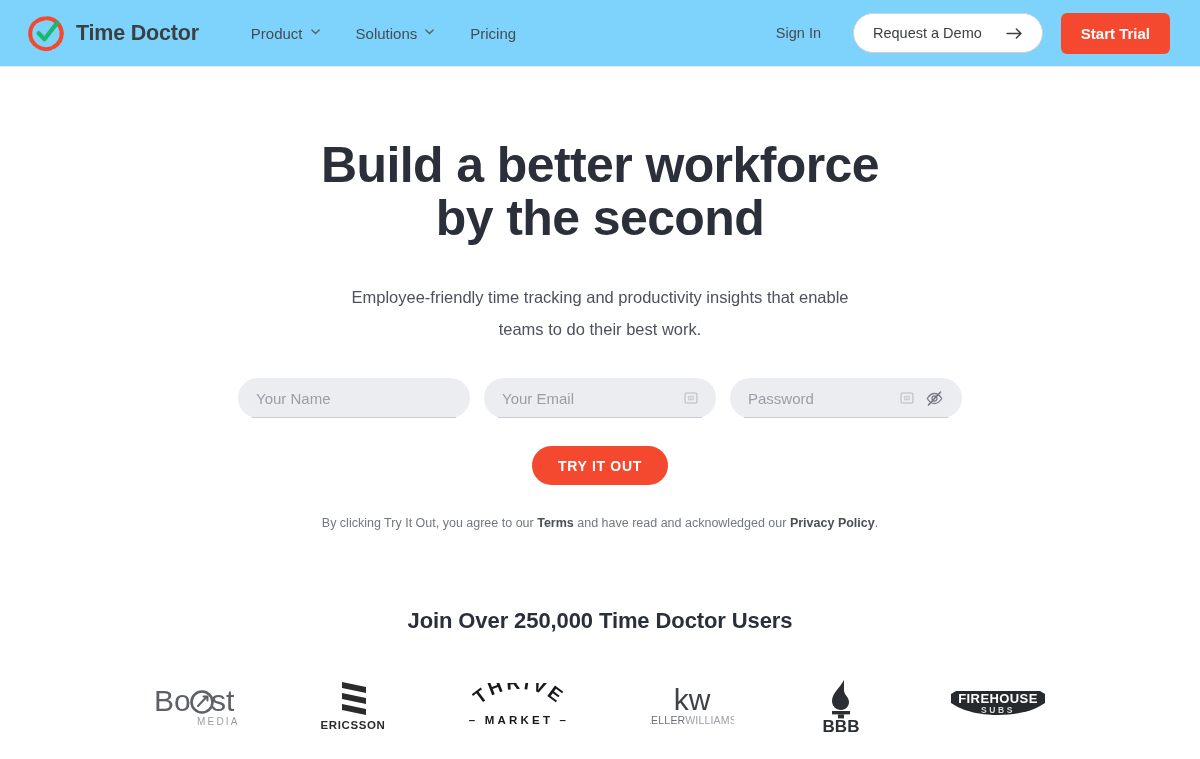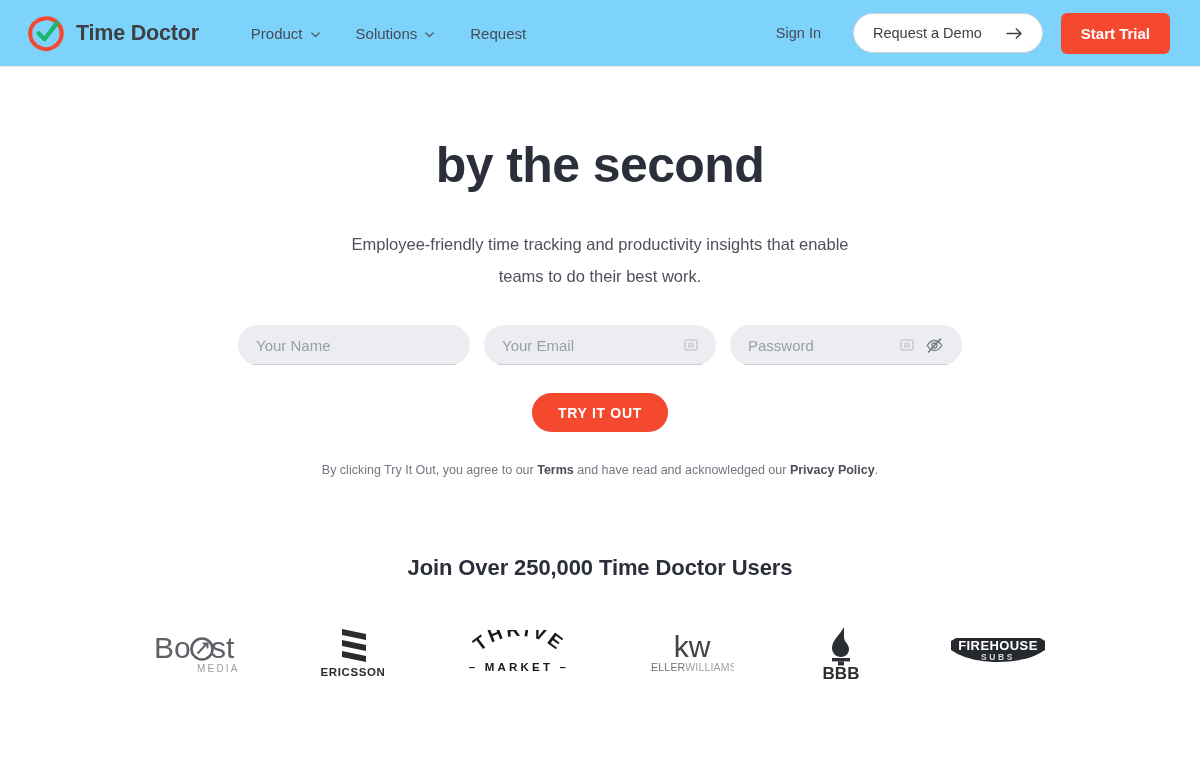--- a/index.html
+++ b/index.html
@@ -39,21 +39,21 @@
   }
 
   .nav {
     display: flex;
     align-items: center;
     gap: 35px;
     margin-left: 52px;
   }
   .nav-item {
     display: flex;
-    align-items: center;
+    align-items: flex-start;
     gap: 7px;
     font-size: 15px;
     color: #474b54;
     cursor: pointer;
     white-space: nowrap;
   }
   .chev {
     width: 11px; height: 11px;
     display: inline-block;
     position: relative;
@@ -245,40 +245,41 @@
     </div>
     <div class="nav-item">
       <span>Solutions</span>
       <span class="chev">
         <svg width="11" height="11" viewBox="0 0 12 12">
             <path d="M2 4.3 L6 8.2 L10 4.3" fill="none" stroke="#5a5e68" stroke-width="1.5" stroke-linecap="round" stroke-linejoin="round"></path>
           </svg>
       </span>
     </div>
     <div class="nav-item">
-      <span>Request</span>
+      <span>Pricing</span>
     </div>
   </nav>
 
   <div class="header-right">
     <a class="signin" href="#">Sign In</a>
     <button class="btn-demo">
       <span>Request a Demo</span>
       <span>
         <svg class="arrow-ico" viewBox="0 0 18 14">
           <path d="M1 7 H16 M11 2.2 L16 7 L11 11.8" fill="none" stroke="#3c4043" stroke-width="1.6" stroke-linecap="round" stroke-linejoin="round"></path>
         </svg>
       </span>
     </button>
     <button class="btn-trial">Start Trial</button>
   </div>
 </div>
 
 <div class="hero">
   <h1>
+    <span>Build a better workforce</span>
     <span class="l2">by the second</span>
   </h1>
   <p class="hero-sub">Employee-friendly time tracking and productivity insights that enable teams to do their best work.</p>
 
   <div class="form-row">
 
     <div class="field">
       <input type="text" placeholder="Your Name" style="">
     </div>
 

